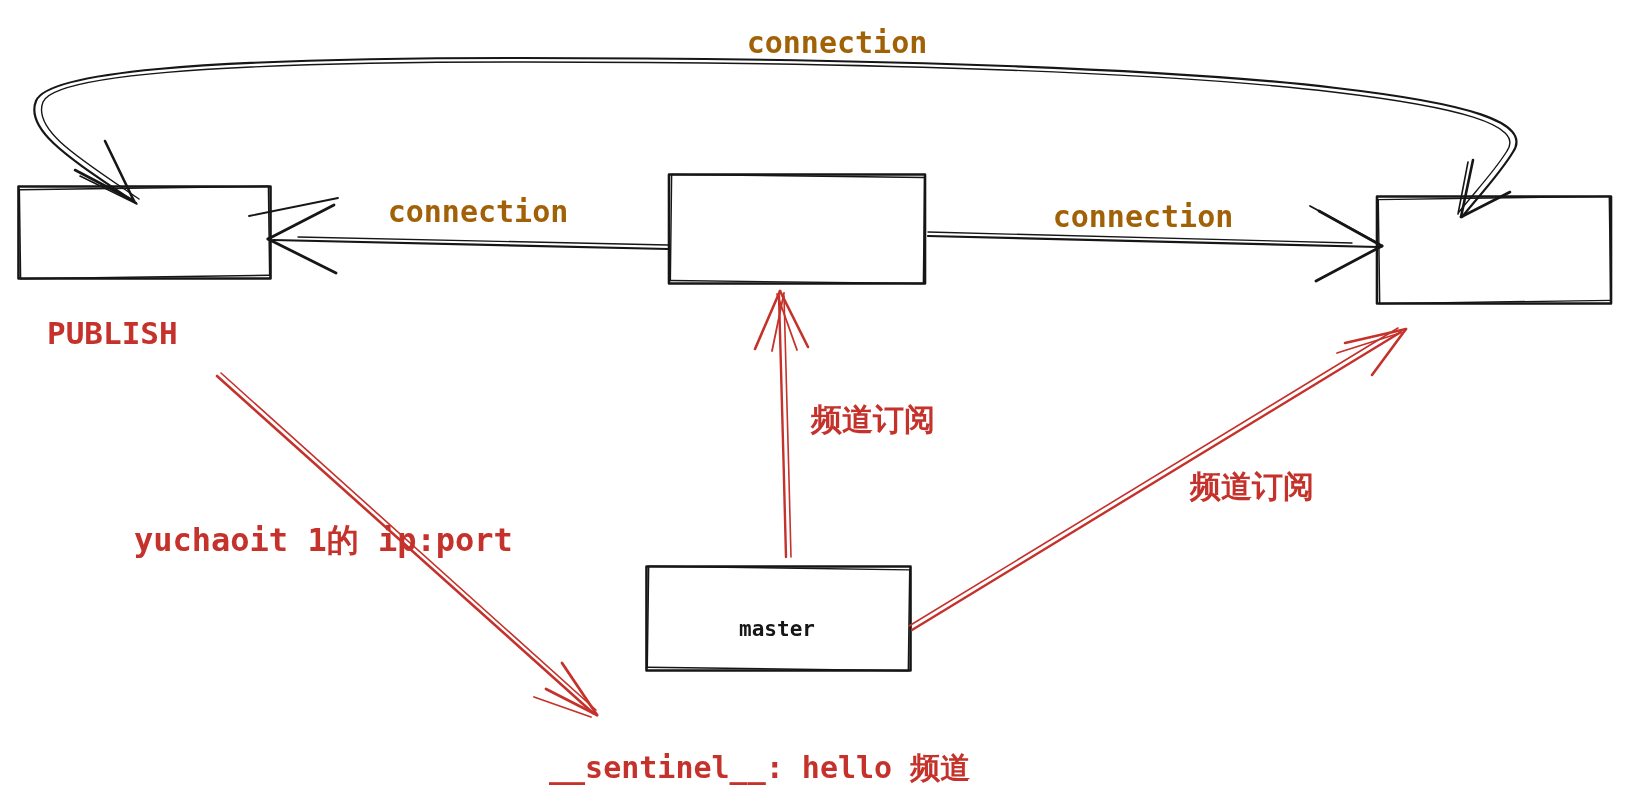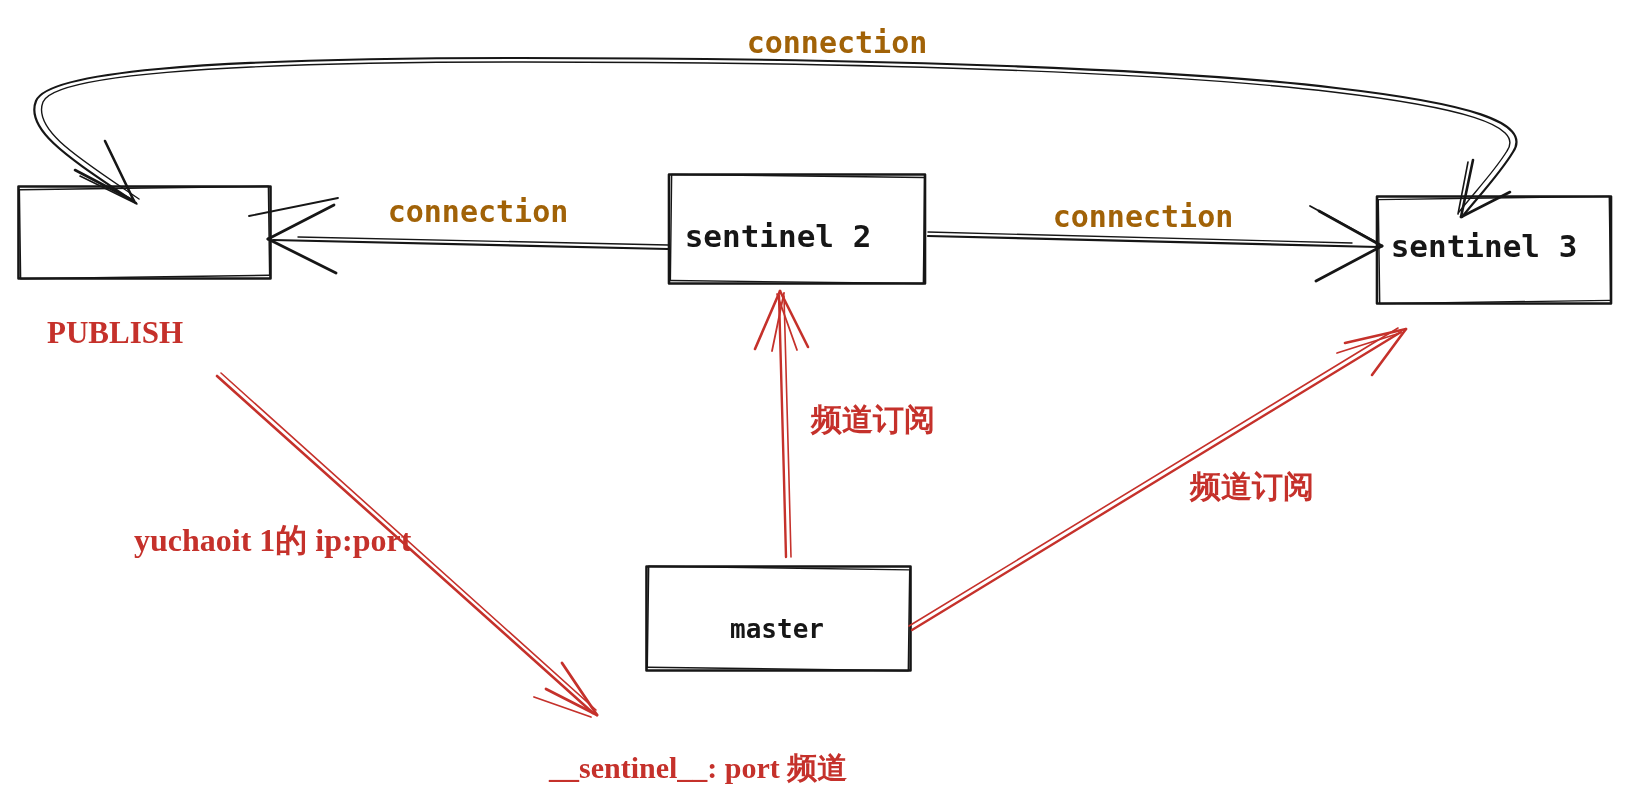--- a/index.html
+++ b/index.html
@@ -30,21 +30,21 @@
   }
   .node-label{
     color:#161616;
     transform:translate(-50%,-50%);
   }
   .edge-label{
     color:#a16207;
     transform:translate(-50%,-50%);
     font-size:30px;
   }
-  .red{color:#c5312b;font-family:Liberation Serif, serif;}
+  .red{color:#c5312b;}
 </style>
 </head>
 <body>
 
 <div class="canvas">
 
 
   <svg class="strokes" width="1630" height="812" viewBox="0 0 1630 812" fill="none" stroke-linecap="round" stroke-linejoin="round">
 
     <g stroke="#161616">
@@ -124,27 +124,25 @@
       <path d="M 912 630 L 1401 332"></path>
       <path d="M 909 626 L 1398 328" stroke-width="1.6"></path>
       <g stroke-width="2.6">
         <path d="M 1406 329 L 1345 343"></path>
         <path d="M 1406 329 L 1372 375"></path>
         <path d="M 1400 333 L 1337 353" stroke-width="1.8"></path>
       </g>
     </g>
   </svg>
 
-  <div class="label node-label" style="left:778px;top:236px;font-size:31px;">sentinel 2</div>
-  <div class="label node-label" style="left:1484px;top:246px;font-size:31px;">sentinel 3</div>
-  <div class="label node-label" style="left:777px;top:629px;font-size:26px;">master</div>
+  <div class="label node-label" style="left:777px;top:629px;font-size:21px;">master</div>
 
   <div class="label edge-label" style="left:837px;top:42px;">connection</div>
   <div class="label edge-label" style="left:478px;top:211px;">connection</div>
   <div class="label edge-label" style="left:1143px;top:216px;">connection</div>
 
   <div class="label red" style="left:47px;top:315px;font-size:31px;">PUBLISH</div>
   <div class="label red" style="left:134px;top:519px;font-size:32px;">yuchaoit 1的 ip:port</div>
   <div class="label red" style="left:811px;top:399px;font-size:31px;">频道订阅</div>
   <div class="label red" style="left:1190px;top:466px;font-size:31px;">频道订阅</div>
-  <div class="label red" style="left:549px;top:748px;font-size:30px;">__sentinel__: port 频道</div>
+  <div class="label red" style="left:549px;top:748px;font-size:30px;">__sentinel__: hello 频道</div>
 
 </div>
 
 </body></html>

